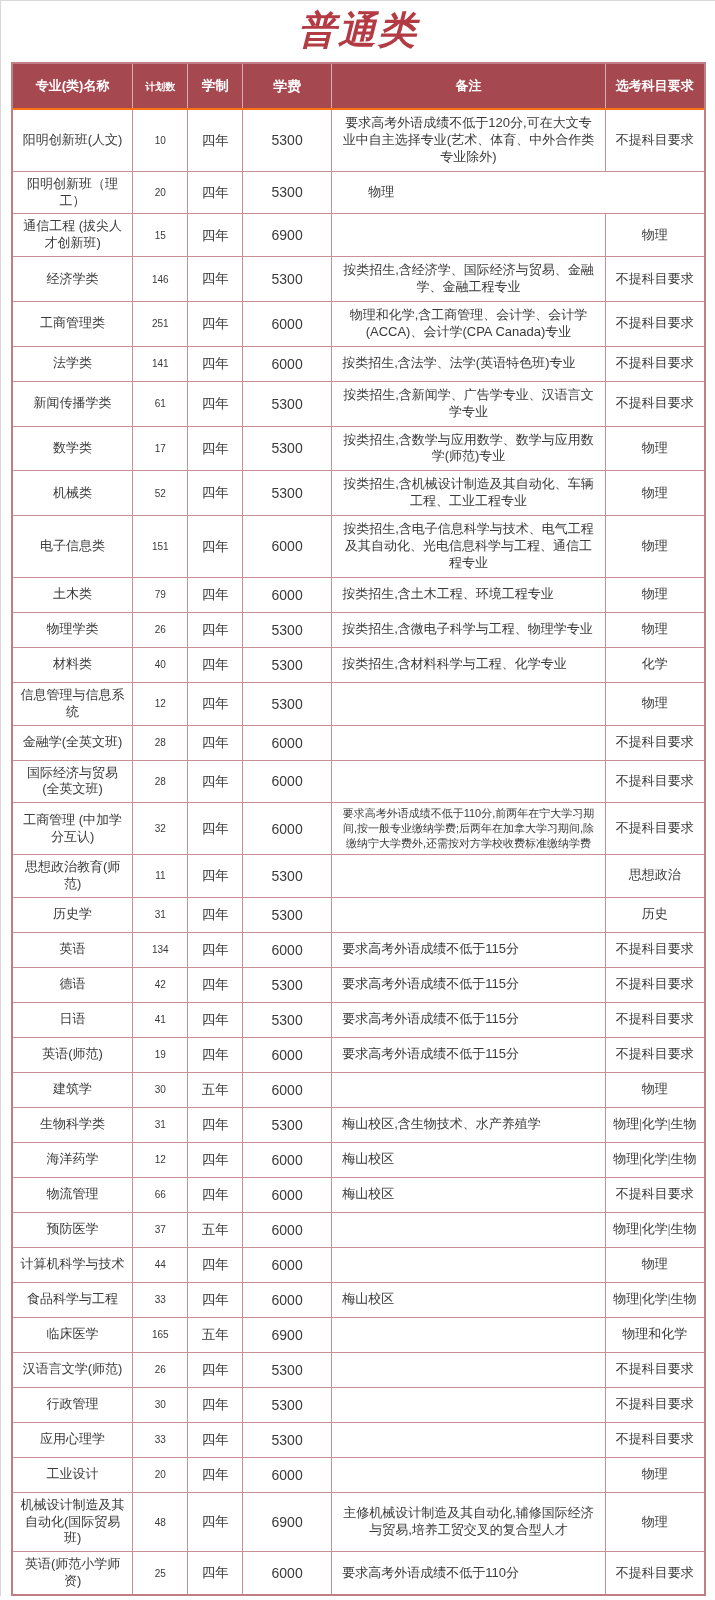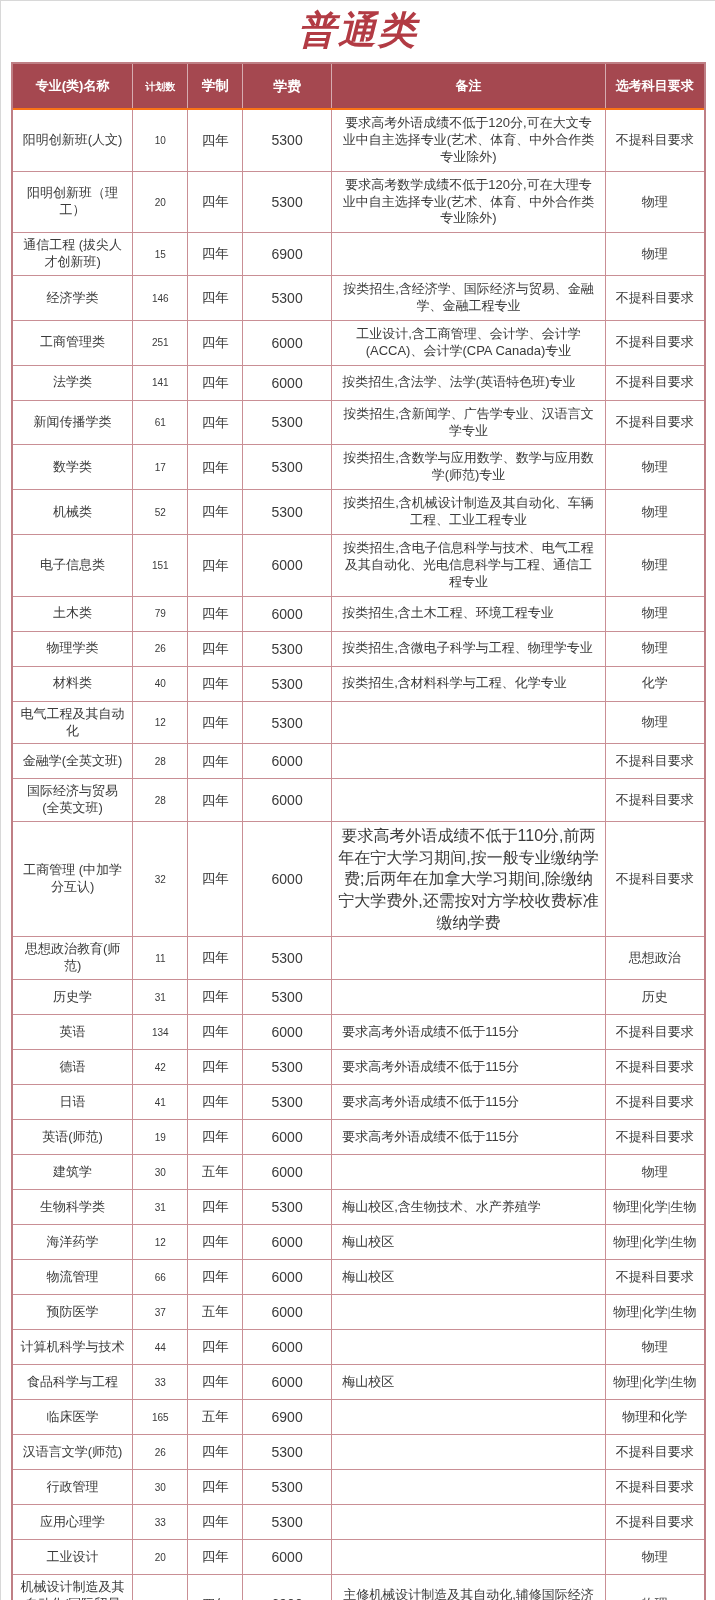--- a/index.html
+++ b/index.html
@@ -60,21 +60,21 @@
   .c-plan{width:8.0%;font-size:10px;}
   .c-dur{width:7.9%;}
   .c-fee{width:12.9%;font-size:14px;}
   .c-note{
     width:39.6%;
     justify-content:flex-start;
     text-align:center;
     padding:5px 10px;
     font-size:13px;
   }
-  .c-note.small{font-size:16px;line-height:1.35;padding:3px 6px;}
+  .c-note.small{font-size:11px;line-height:1.35;padding:3px 6px;}
   .c-subj{width:14.2%;font-size:13px;}
 </style>
 </head>
 <body>
 
 <div class="page">
   <div class="page-title">普通类</div>
 
   <div class="table-wrap">
     <div class="thead">
@@ -93,21 +93,20 @@
     <div class="cell c-fee">5300</div>
     <div class="cell c-note">要求高考外语成绩不低于120分,可在大文专业中自主选择专业(艺术、体育、中外合作类专业除外)</div>
     <div class="cell c-subj">不提科目要求</div>
   </div>
 
   <div class="row">
     <div class="cell c-name">阳明创新班（理工）</div>
     <div class="cell c-plan">20</div>
     <div class="cell c-dur">四年</div>
     <div class="cell c-fee">5300</div>
-    <div class="cell c-note">要求高考数学成绩不低于120分,可在大理专业中自主选择专业(艺术、体育、中外合作类专业除外)</div>
     <div class="cell c-subj">物理</div>
   </div>
 
   <div class="row">
     <div class="cell c-name">通信工程
 (拔尖人才创新班)</div>
     <div class="cell c-plan">15</div>
     <div class="cell c-dur">四年</div>
     <div class="cell c-fee">6900</div>
     <div class="cell c-note"></div>
@@ -121,21 +120,21 @@
     <div class="cell c-fee">5300</div>
     <div class="cell c-note">按类招生,含经济学、国际经济与贸易、金融学、金融工程专业</div>
     <div class="cell c-subj">不提科目要求</div>
   </div>
 
   <div class="row">
     <div class="cell c-name">工商管理类</div>
     <div class="cell c-plan">251</div>
     <div class="cell c-dur">四年</div>
     <div class="cell c-fee">6000</div>
-    <div class="cell c-note">工业设计,含工商管理、会计学、会计学(ACCA)、会计学(CPA Canada)专业</div>
+    <div class="cell c-note">物理和化学,含工商管理、会计学、会计学(ACCA)、会计学(CPA Canada)专业</div>
     <div class="cell c-subj">不提科目要求</div>
   </div>
 
   <div class="row">
     <div class="cell c-name">法学类</div>
     <div class="cell c-plan">141</div>
     <div class="cell c-dur">四年</div>
     <div class="cell c-fee">6000</div>
     <div class="cell c-note">按类招生,含法学、法学(英语特色班)专业</div>
     <div class="cell c-subj">不提科目要求</div>
@@ -198,21 +197,21 @@
   <div class="row">
     <div class="cell c-name">材料类</div>
     <div class="cell c-plan">40</div>
     <div class="cell c-dur">四年</div>
     <div class="cell c-fee">5300</div>
     <div class="cell c-note">按类招生,含材料科学与工程、化学专业</div>
     <div class="cell c-subj">化学</div>
   </div>
 
   <div class="row">
-    <div class="cell c-name">电气工程及其自动化</div>
+    <div class="cell c-name">信息管理与信息系统</div>
     <div class="cell c-plan">12</div>
     <div class="cell c-dur">四年</div>
     <div class="cell c-fee">5300</div>
     <div class="cell c-note"></div>
     <div class="cell c-subj">物理</div>
   </div>
 
   <div class="row">
     <div class="cell c-name">金融学(全英文班)</div>
     <div class="cell c-plan">28</div>

